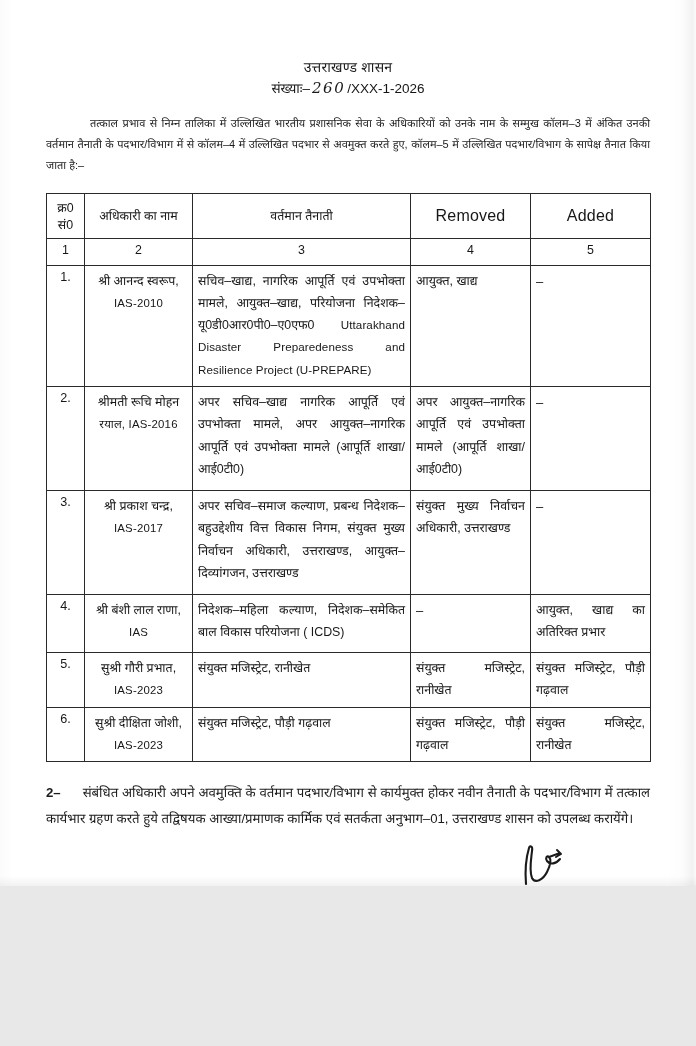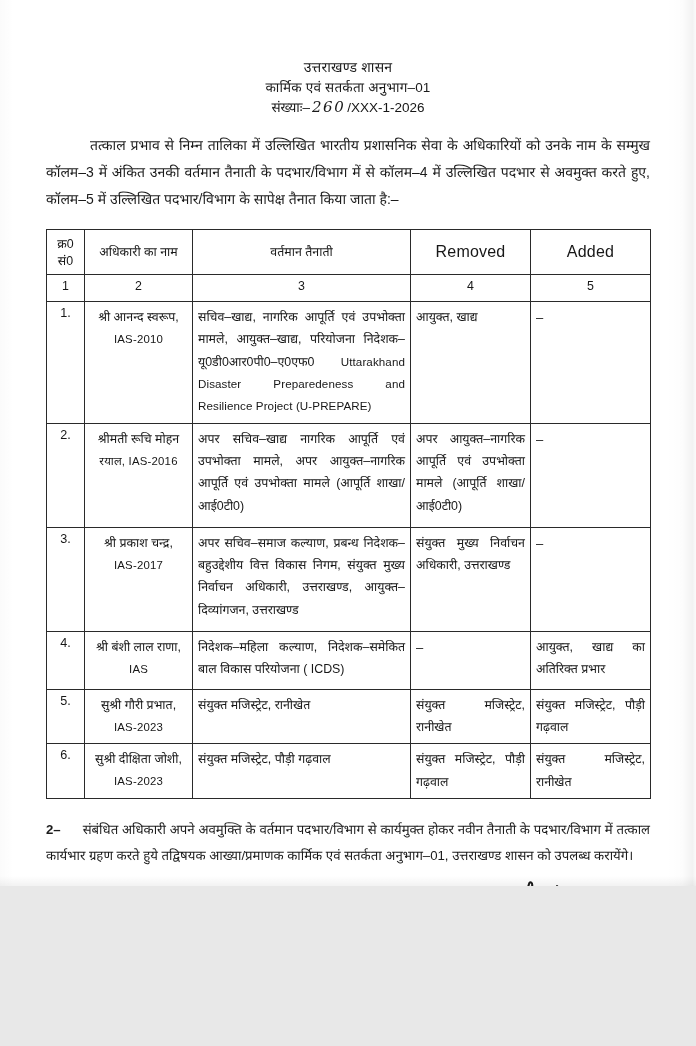--- a/index.html
+++ b/index.html
@@ -88,21 +88,21 @@
 
   .subject-line {
     text-align: center;
     font-size: 13.5px;
     margin-top: 20px;
     letter-spacing: 0.3px;
   }
 
   .intro-para {
     margin: 14px 46px 0 46px;
-    font-size: 14px;
+    font-size: 11px;
     line-height: 1.92;
     text-align: justify;
     text-justify: inter-word;
     text-indent: 44px;
     color: #1b1b1b;
   }
 
   
   .tbl-wrap {
     margin: 16px 0 0 46px;
@@ -237,21 +237,20 @@
 
 <div class="page">
   <div class="page-edge-left"></div>
   <div class="page-edge-right"></div>
   <div class="page-edge-bottom"></div>
 
   <div class="content">
 
     <div class="doc-header">
       <div class="hdr-line l1">उत्तराखण्ड शासन</div>
-      <div class="hdr-line">कार्मिक एवं सतर्कता अनुभाग–01</div>
       <div class="hdr-num">
         <span>संख्याः–</span><span class="handwritten-num">260</span><span>/XXX-1-2026</span>
       </div>
     </div>
 
 
     <div class="intro-para">तत्काल प्रभाव से निम्न तालिका में उल्लिखित भारतीय प्रशासनिक सेवा के अधिकारियों को उनके नाम के सम्मुख कॉलम–3 में अंकित उनकी वर्तमान तैनाती के पदभार/विभाग में से कॉलम–4 में उल्लिखित पदभार से अवमुक्त करते हुए, कॉलम–5 में उल्लिखित पदभार/विभाग के सापेक्ष तैनात किया जाता है:–</div>
 
     <div class="tbl-wrap">
       <table class="main-tbl">

